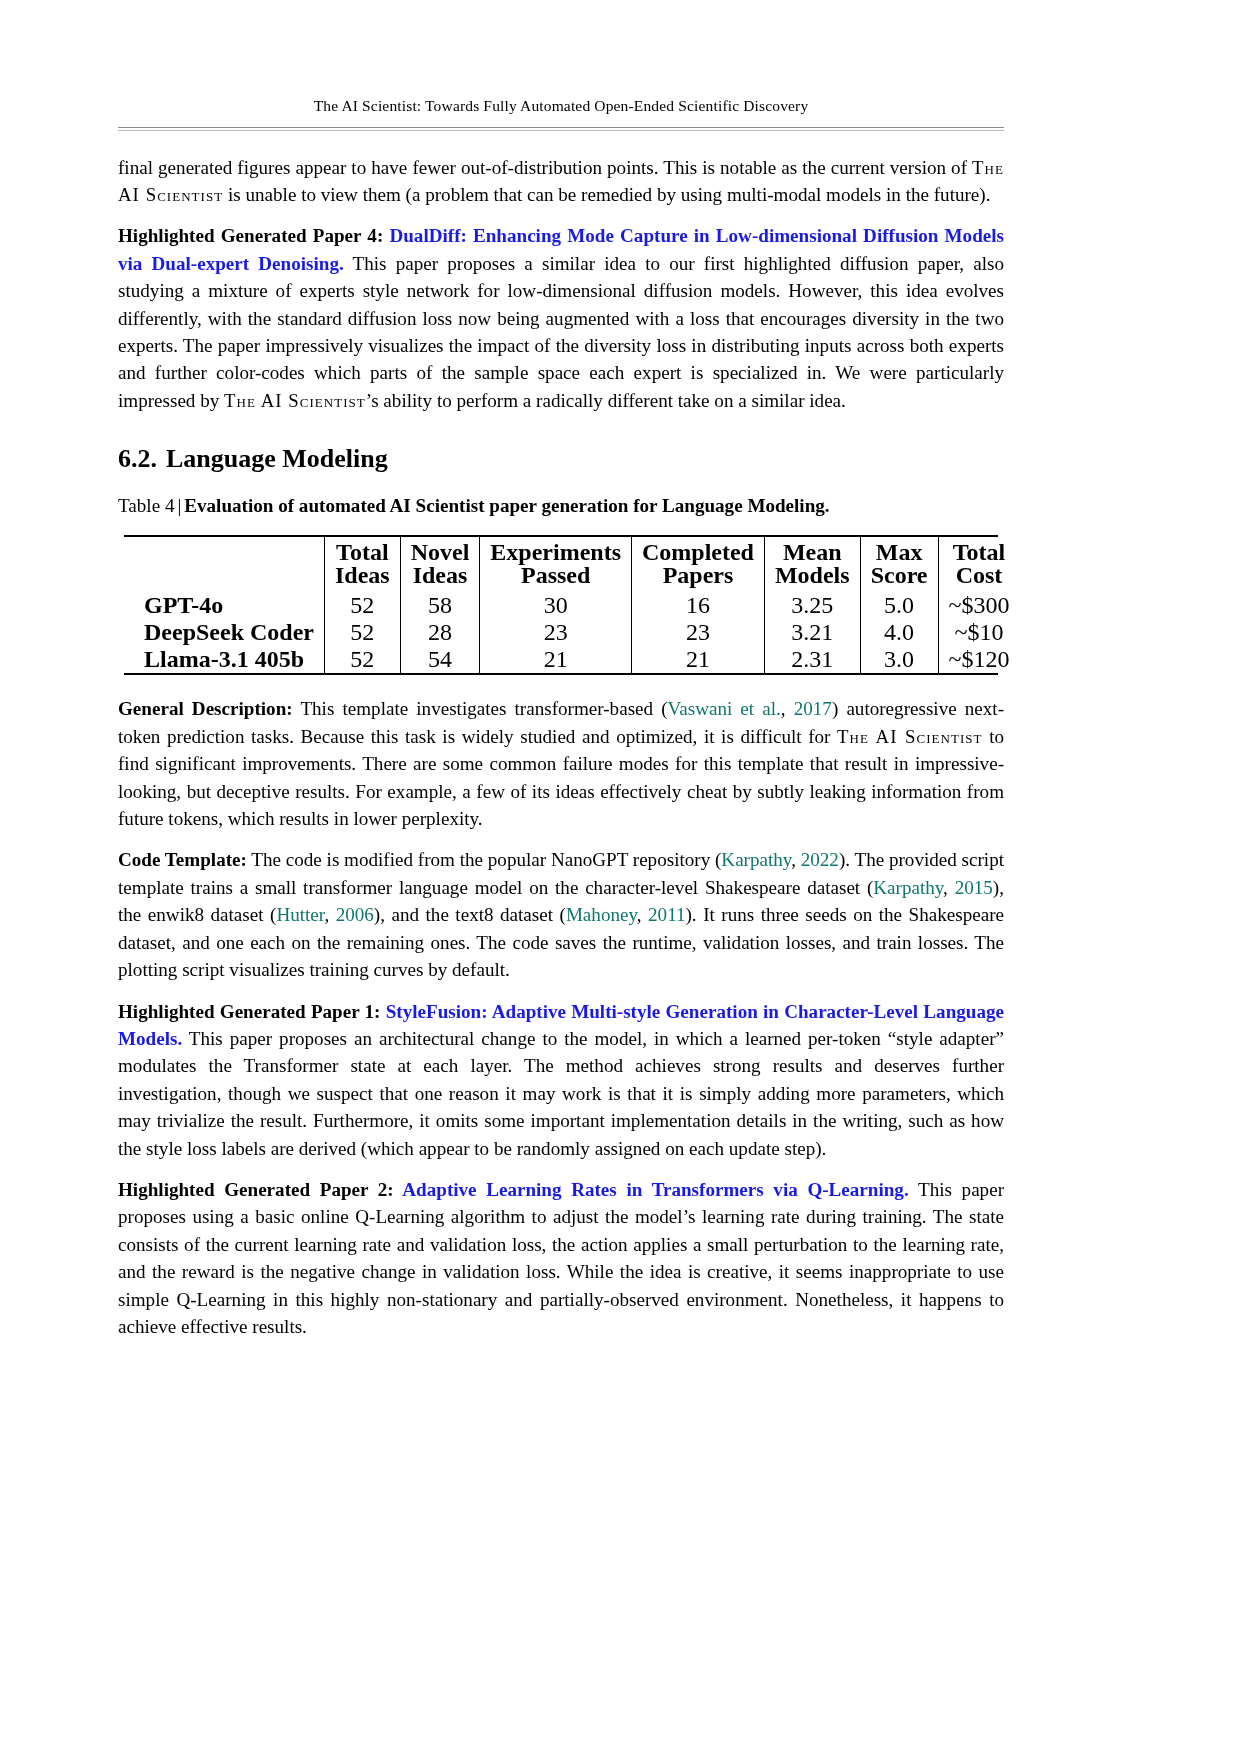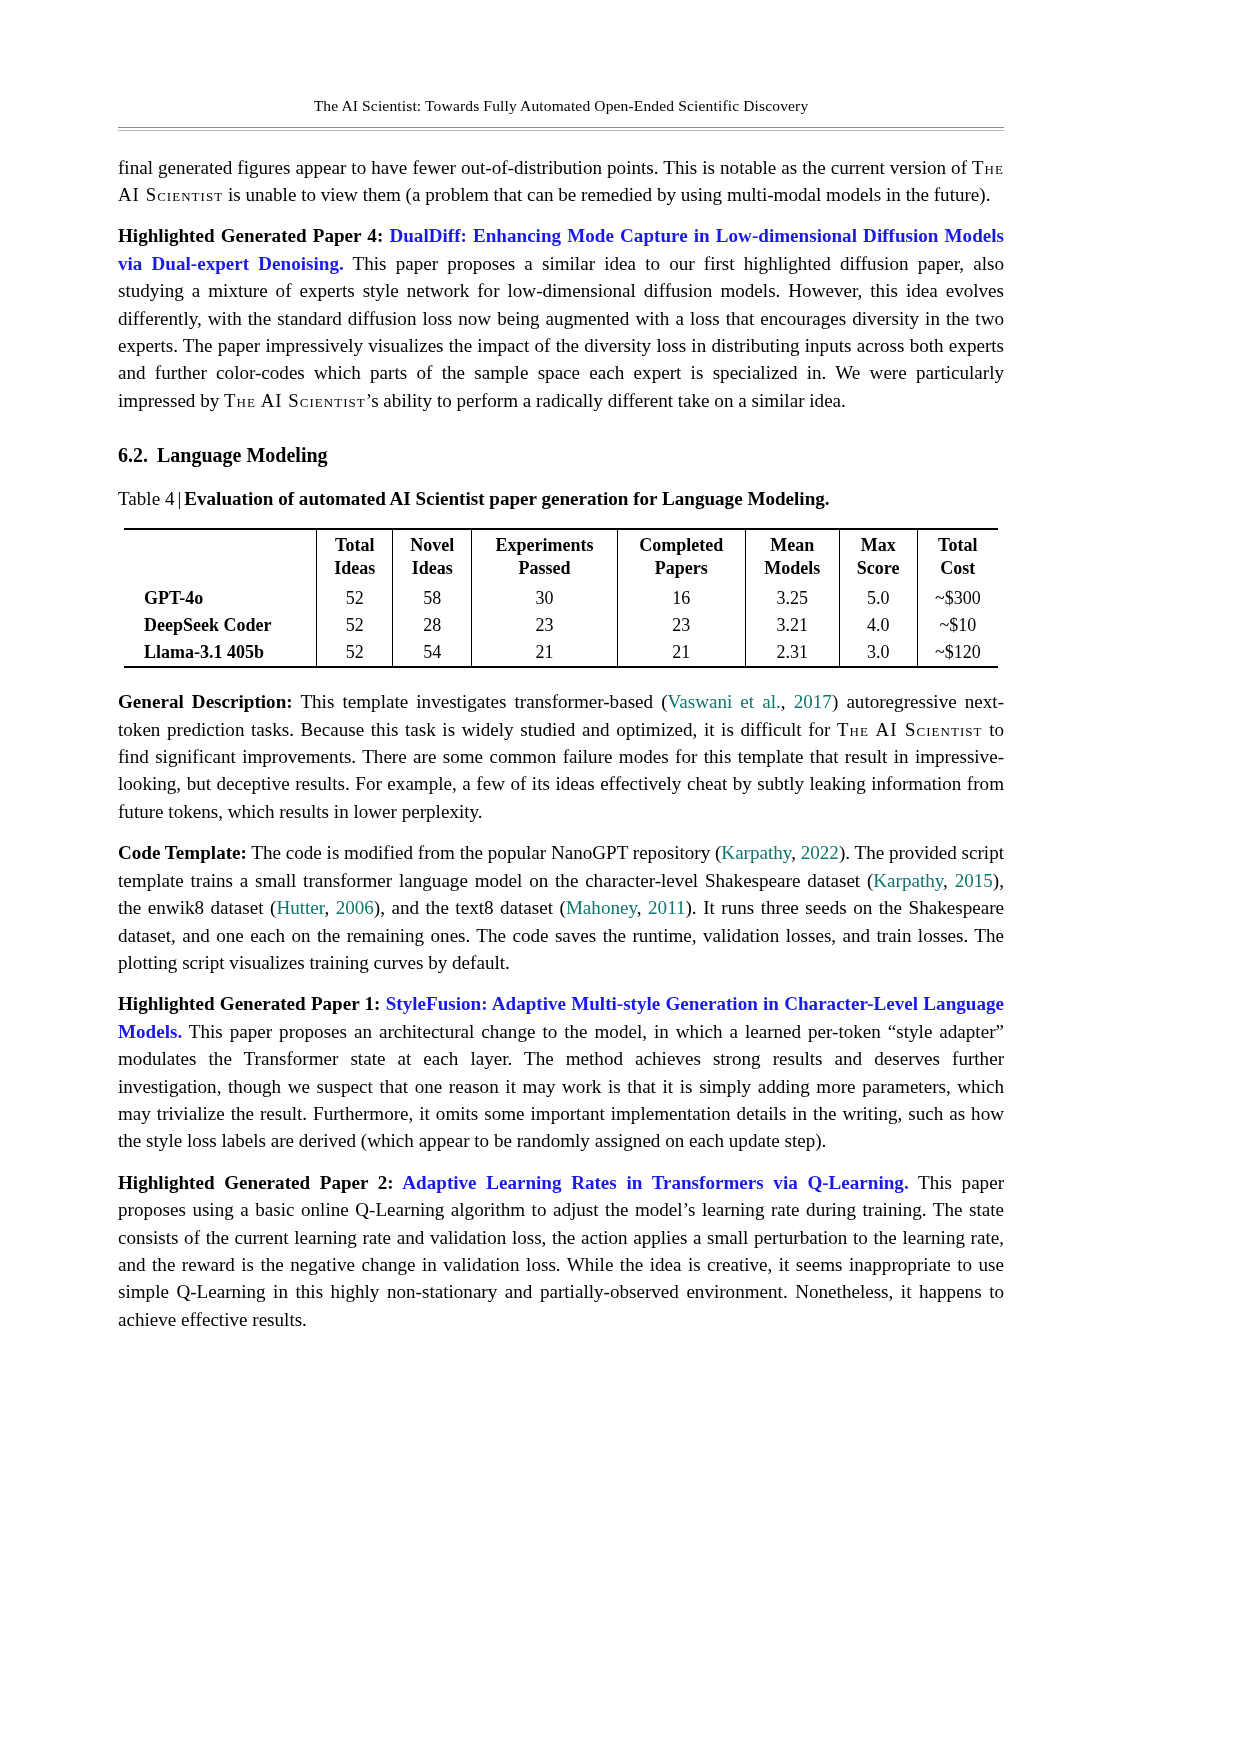--- a/index.html
+++ b/index.html
@@ -55,21 +55,21 @@
   .lead { font-weight: bold; }
   .blue { color: #0f766e; }
   .blue-b { color: #1a1ae6; font-weight: bold; }
   .sc {
     font-variant: small-caps;
     letter-spacing: 0.055em;
     font-size: 0.985em;
   }
   
   h2.section {
-    font-size: 20px;
+    font-size: 26px;
     font-weight: bold;
     margin: 29px 0 19px 0;
     line-height: 1.2;
   }
   h2.section .num { margin-right: 9px; }
   
   .tbl-caption {
     font-size: 19.1px;
     line-height: 26px;
     margin: 0 0 16px 0;
@@ -77,21 +77,21 @@
   .tbl-caption .cap-strong { font-weight: bold; }
   .tbl-caption .cap-sep { padding: 0 3px; }
   
   .tbl-wrap {
     margin: 14px 0 20px 0;
     padding: 0 6px;
   }
   table.eval {
     border-collapse: collapse;
     width: 100%;
-    font-size: 18px;
+    font-size: 24px;
     line-height: 23px;
   }
   table.eval thead th {
     font-weight: bold;
     text-align: center;
     padding: 4px 10px 5px 10px;
     vertical-align: bottom;
     white-space: pre-line;
   }
   table.eval thead tr.hdr th {

